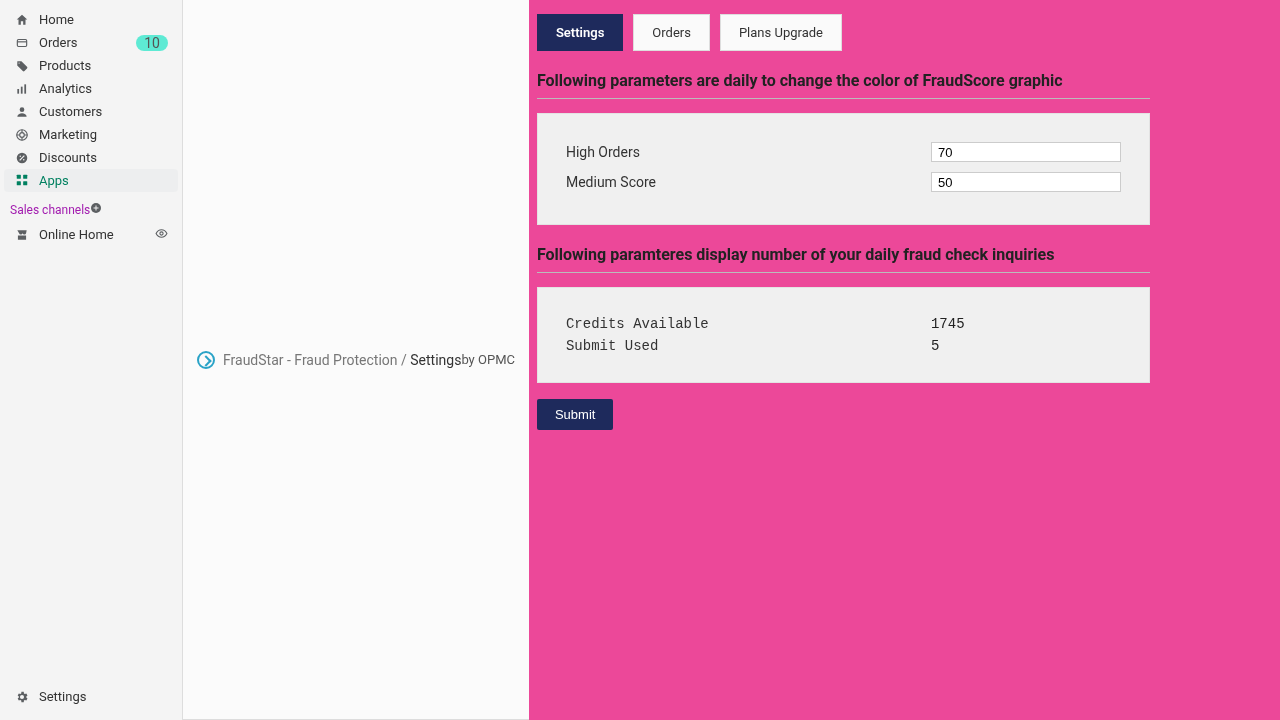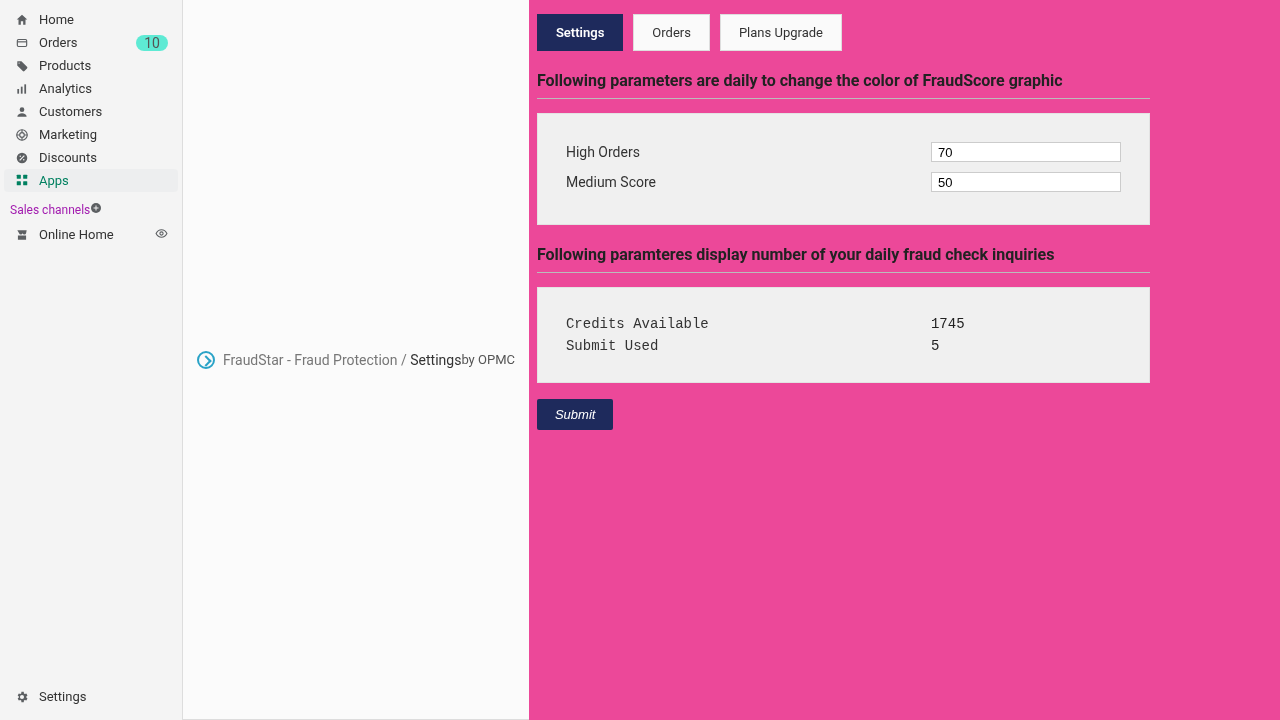--- a/index.html
+++ b/index.html
@@ -161,21 +161,20 @@
     .card.readout .form-row { margin-bottom: 6px; font-family: Liberation Mono, monospace; }
     .submit-btn {
       margin-top: 16px;
       background: #1e2a5c;
       color: #fff;
       border: none;
       padding: 8px 18px;
       font-size: 13px;
       cursor: pointer;
       border-radius: 2px;
-      font-style: italic;
     }
     .content-wrap{ padding-left: 8px; }
   </style>
 </head>
 <body>
 
 <aside class="sidebar">
   <nav class="sidebar-nav">
 
     <div class="nav-item">

